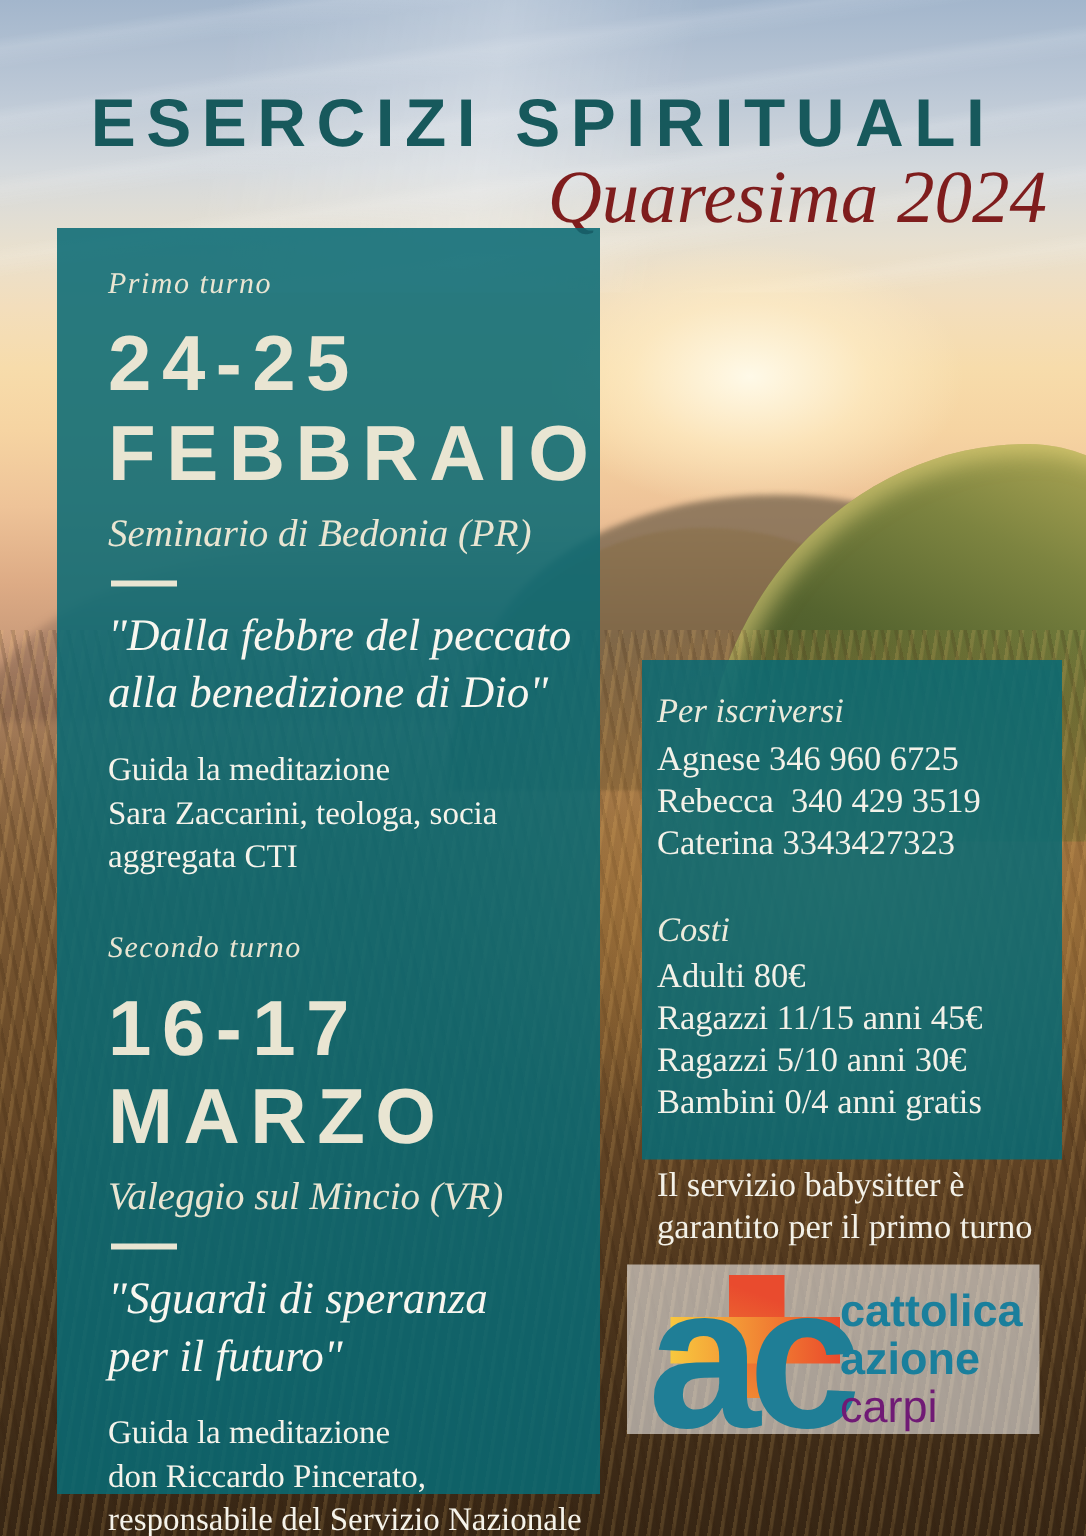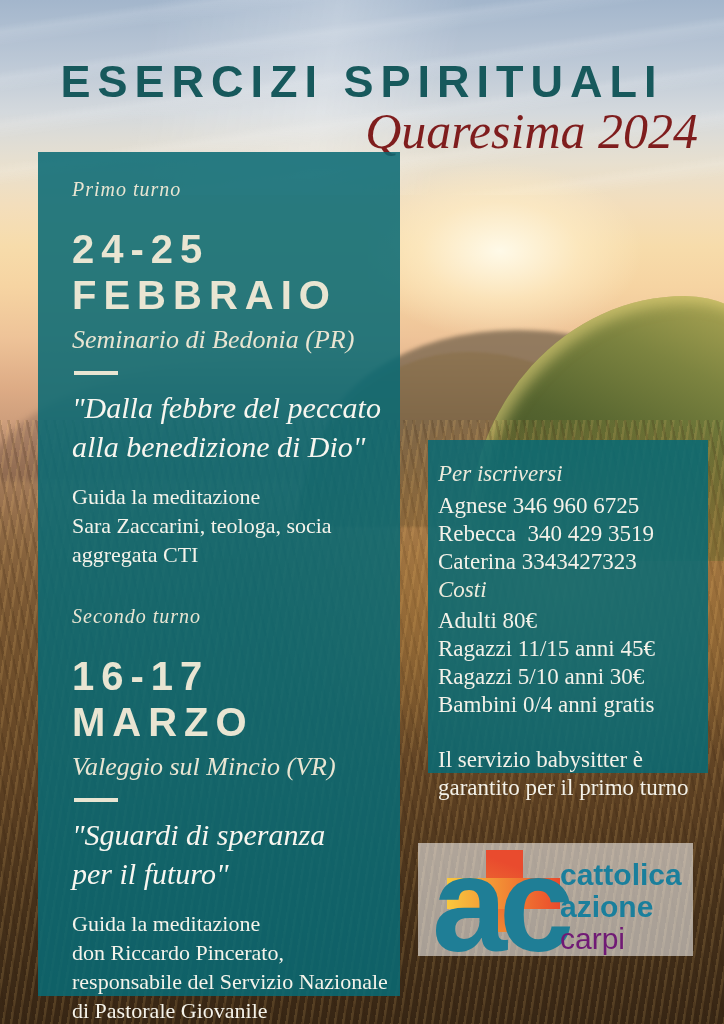--- a/index.html
+++ b/index.html
@@ -76,30 +76,30 @@
     padding:26px 8px 0 34px;color:#e9e5d2;
   }
   .panel-right{
     left:428px;top:440px;width:280px;height:333px;
     background:rgba(9,106,116,.87);
     padding:20px 10px 0 10px;color:#f3f1e8;text-align:left;
   }
   .turno{font-style:italic;font-size:20px;line-height:1.1;letter-spacing:1px;}
   .date{
     font-family:"Liberation Sans", sans-serif;font-weight:bold;
-    font-size:40px;line-height:1.15;letter-spacing:7px;white-space:pre-line;margin-top:26px;
+    font-size:52px;line-height:1.15;letter-spacing:7px;white-space:pre-line;margin-top:14px;
   }
   .place{font-style:italic;font-size:26px;line-height:1.2;margin-top:6px;}
   .divider{width:44px;height:4px;background:#e9e5d2;margin:16px 0 0 2px;}
   .quote{font-style:italic;font-size:30px;line-height:1.28;color:#f8f6ef;white-space:pre-line;margin-top:14px;}
   .guide{font-size:22px;line-height:1.32;color:#f5f3ea;white-space:pre-line;margin-top:16px;}
   .session-2{margin-top:36px;}
   .info-heading{font-style:italic;font-size:23px;line-height:1.2;color:#eceadb;}
   .info-line{font-size:23px;line-height:1.22;white-space:pre-wrap;}
-  .costs-block{}
+  .costs-block{margin-top:30px;}
   .note{font-size:23px;line-height:1.22;white-space:pre-line;margin-top:26px;}
   .contacts{margin-top:4px;}
   .cost-lines{margin-top:4px;}
 
   
   .logo-box{
     left:418px;top:843px;width:275px;height:113px;
     background:rgba(255,255,255,.55);
   }
   .logo-mark{position:absolute;left:14px;top:0;width:132px;height:130px;}

